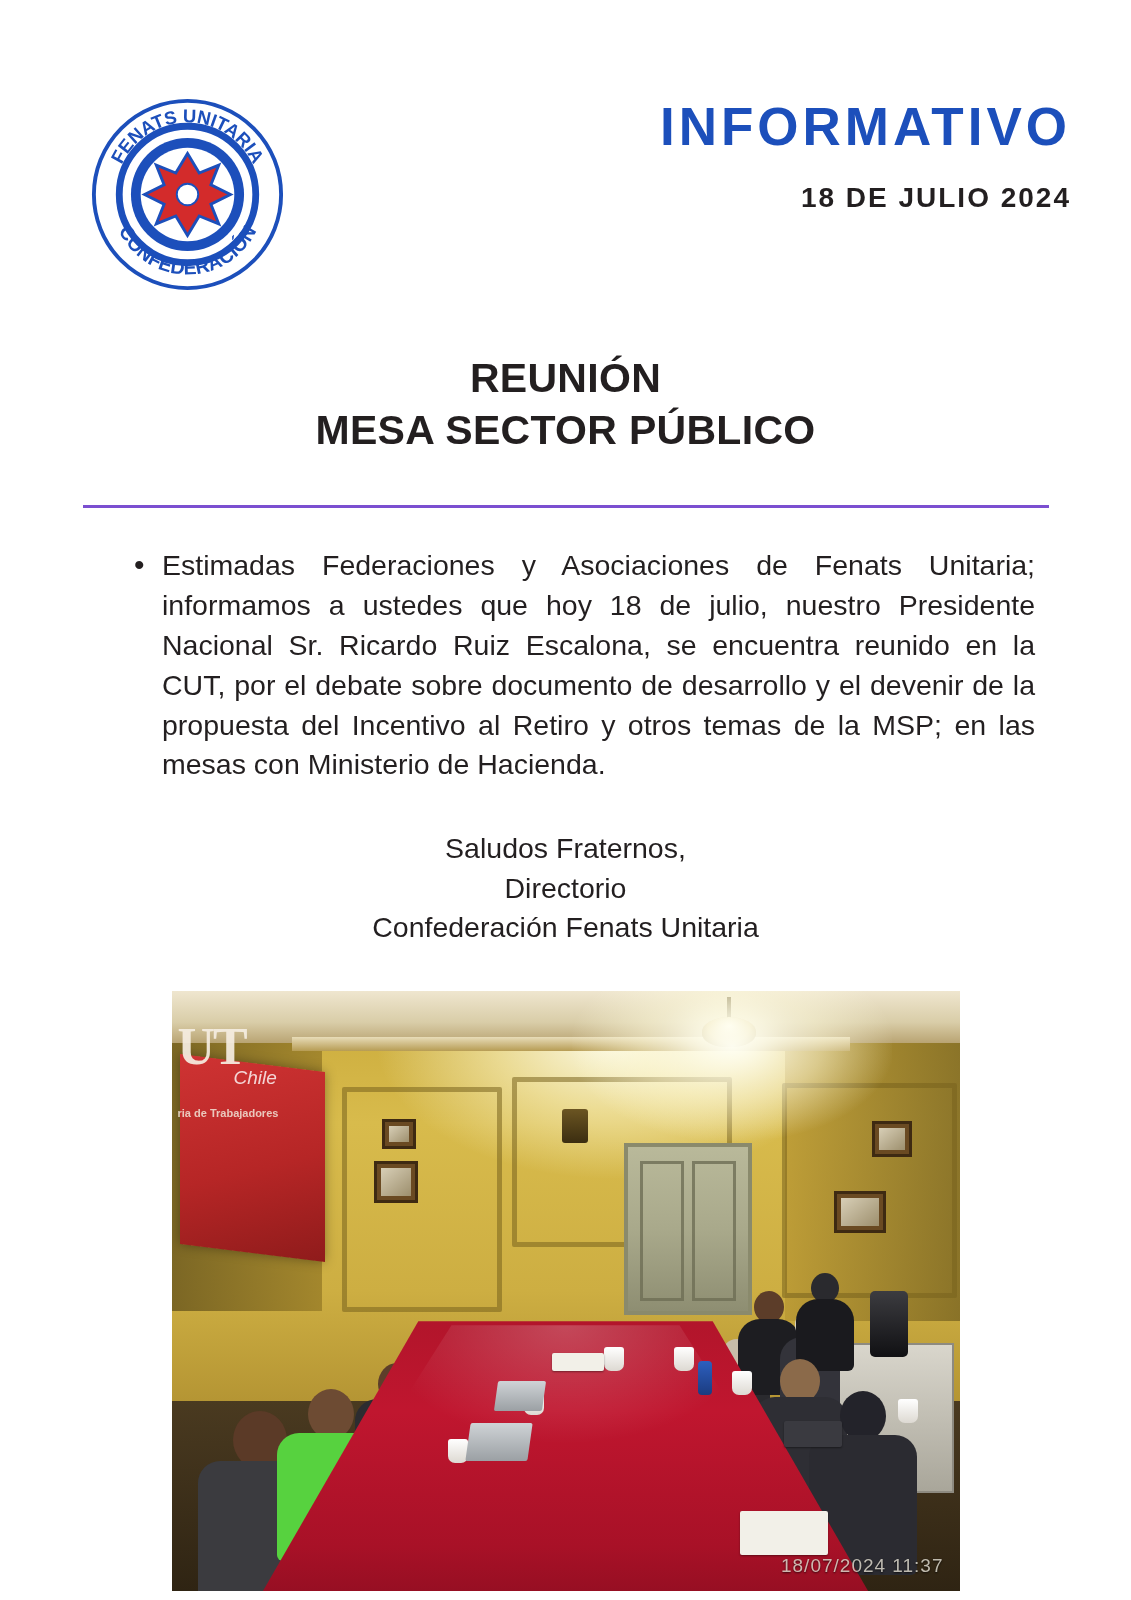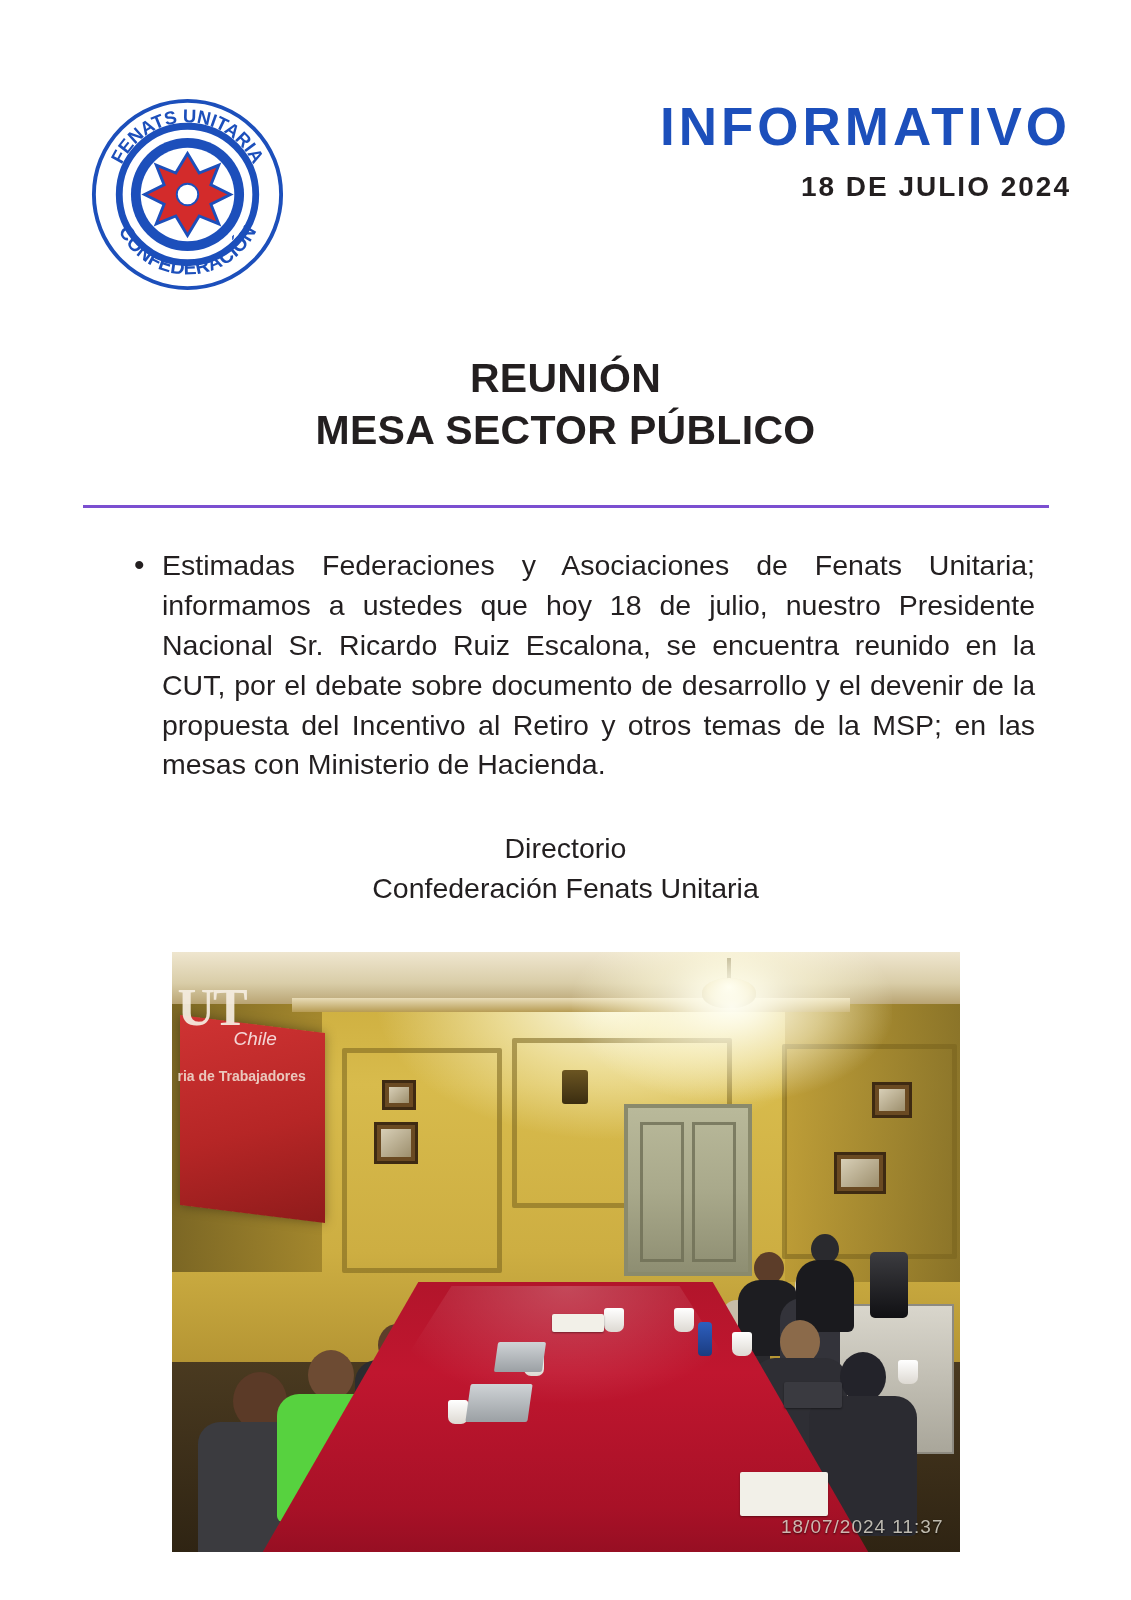--- a/index.html
+++ b/index.html
@@ -61,21 +61,21 @@
     color: #1c4fbb;
     line-height: 1.05;
     margin: 0;
   }
 
   .fecha {
     font-size: 28px;
     font-weight: bold;
     letter-spacing: 2px;
     color: #231f20;
-    margin-top: 16px;
+    margin-top: 27px;
   }
 
   .reunion-block {
     text-align: center;
     margin-top: 60px;
     font-size: 41px;
     font-weight: bold;
     line-height: 1.28;
     color: #231f20;
     letter-spacing: 0.3px;
@@ -211,21 +211,21 @@
     left: 62px; top: 76px;
     color: #ffffff;
     font-size: 19px;
     font-style: italic;
     opacity: .8;
   }
   .poster-text3 {
     position: absolute;
     left: 6px; top: 116px;
     color: #f2e3d6;
-    font-size: 14px;
+    font-size: 11px;
     font-weight: bold;
     opacity: .85;
   }
 
   
   .door {
     position: absolute;
     left: 452px; top: 152px;
     width: 128px; height: 172px;
     background: linear-gradient(180deg, #b9b99a 0%, #a9a98b 50%, #8e8e72 100%);
@@ -431,20 +431,21 @@
 
   <div class="hr-accent"></div>
 
   <div class="content">
 
     <ul class="bullets">
       <li>Estimadas Federaciones y Asociaciones de Fenats Unitaria; informamos a ustedes que hoy 18 de julio, nuestro Presidente Nacional Sr. Ricardo Ruiz Escalona, se encuentra reunido en la CUT, por el debate sobre documento de desarrollo y el devenir de la propuesta del Incentivo al Retiro y otros temas de la MSP; en las mesas con Ministerio de Hacienda.</li>
     </ul>
 
     <div class="signoff">
+      <div>Saludos Fraternos,</div>
       <div>Directorio</div>
       <div>Confederación Fenats Unitaria</div>
     </div>
 
     <div class="photo-wrap">
       <div class="photo">
 
         <div class="wall"></div>
         <div class="wall-left"></div>
         <div class="wall-right"></div>

